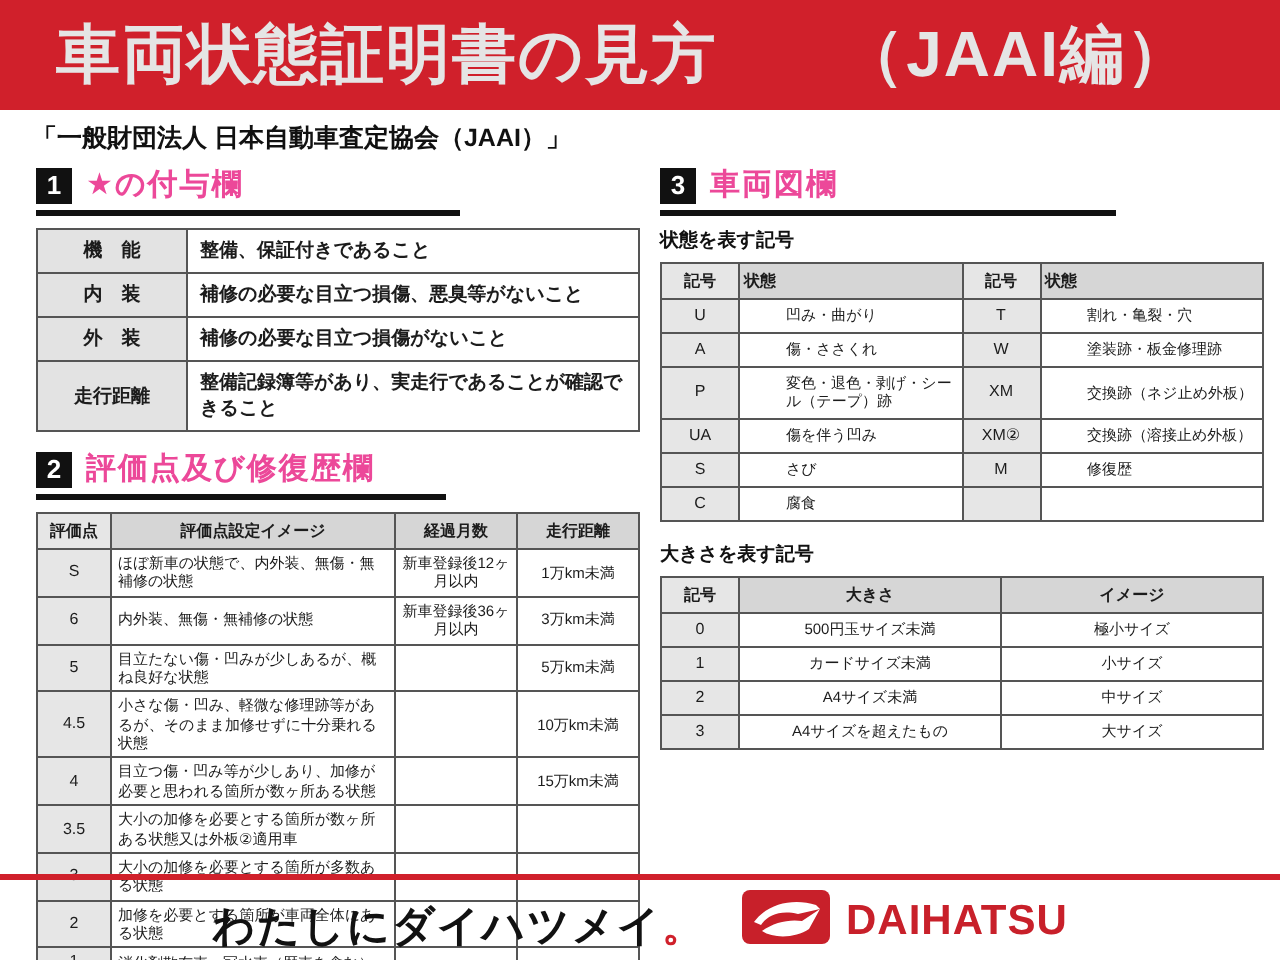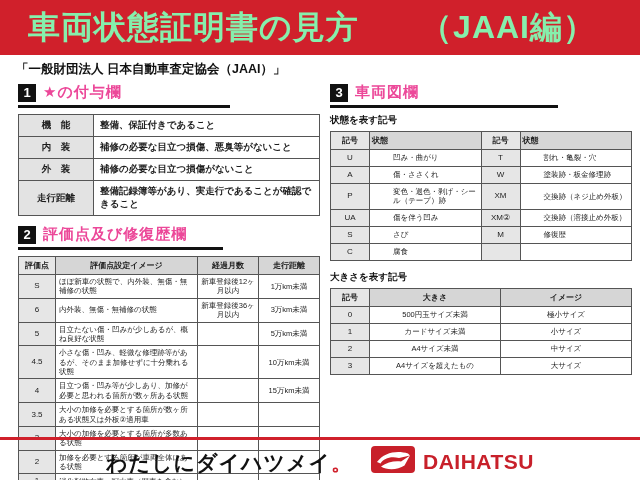--- a/index.html
+++ b/index.html
@@ -7,21 +7,21 @@
     width:640px; height:480px; position:relative; overflow:hidden;
     background:#ffffff; font-family:"Liberation Sans","DejaVu Sans",sans-serif;
     color:#1a1a1a;
   }
   
   .banner {
     position:absolute; top:0; left:0; width:640px; height:55px;
     background:#d0202b; display:flex; align-items:center;
     justify-content:space-between; padding:0 44px 0 28px; box-sizing:border-box;
   }
-  .banner-text { color:#86efac; font-size:32px; font-weight:bold; letter-spacing:1px; white-space:nowrap; }
+  .banner-text { color:#e5e5e5; font-size:32px; font-weight:bold; letter-spacing:1px; white-space:nowrap; }
   .subtitle { position:absolute; top:61px; left:16px; font-size:12.5px; font-weight:bold; color:#111; }
 
   
   .col-left  { position:absolute; top:83px; left:18px;  width:302px; }
   .col-right { position:absolute; top:83px; left:330px; width:302px; }
 
   
   .sec-head { display:flex; align-items:center; gap:7px; border-bottom:3px solid #111;
               padding-bottom:3px; margin-bottom:6px; }
   .w1 { width:212px; } .w2 { width:205px; } .w3 { width:228px; }

